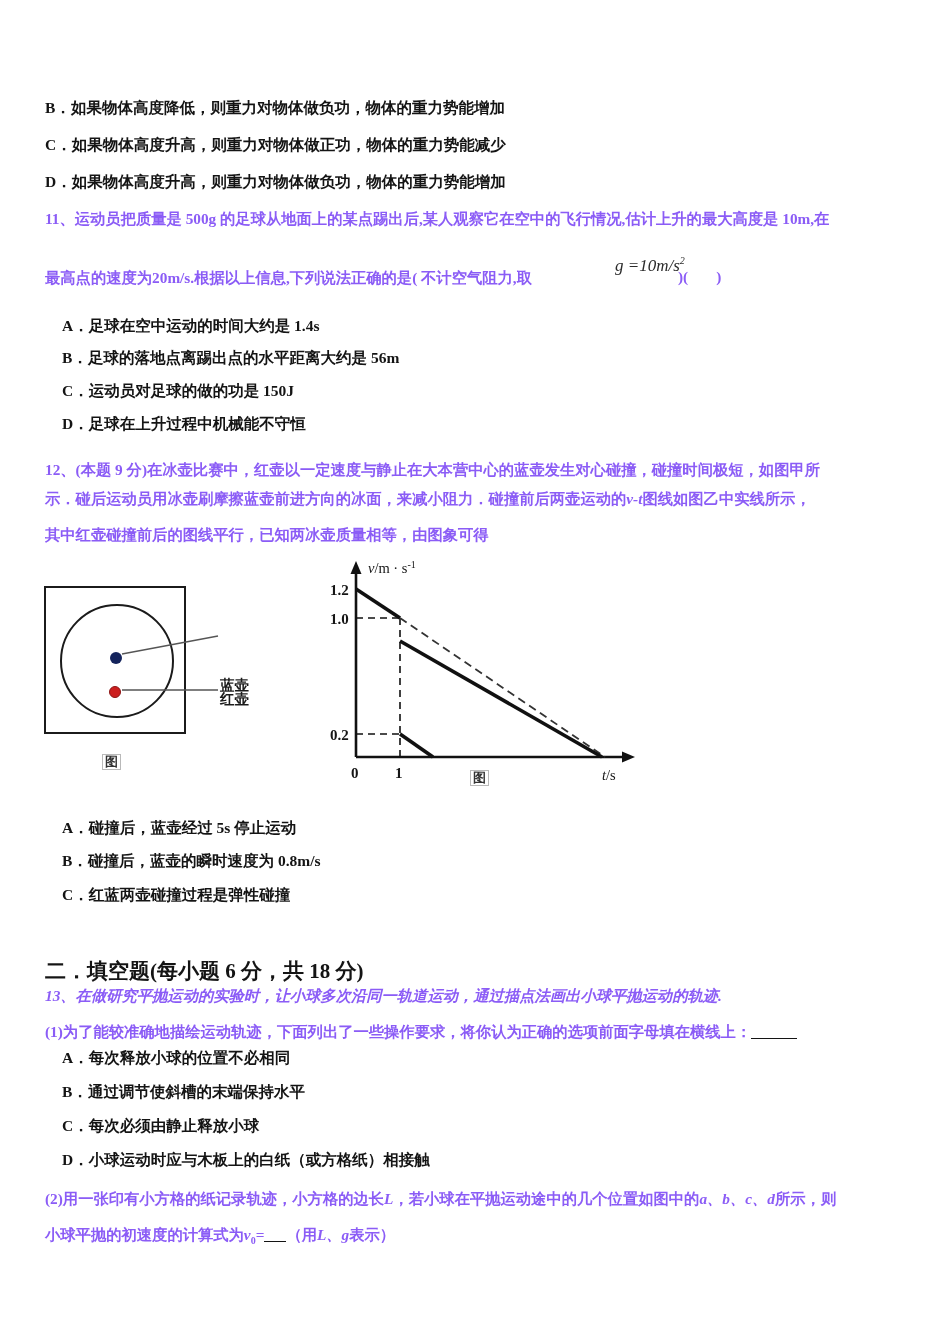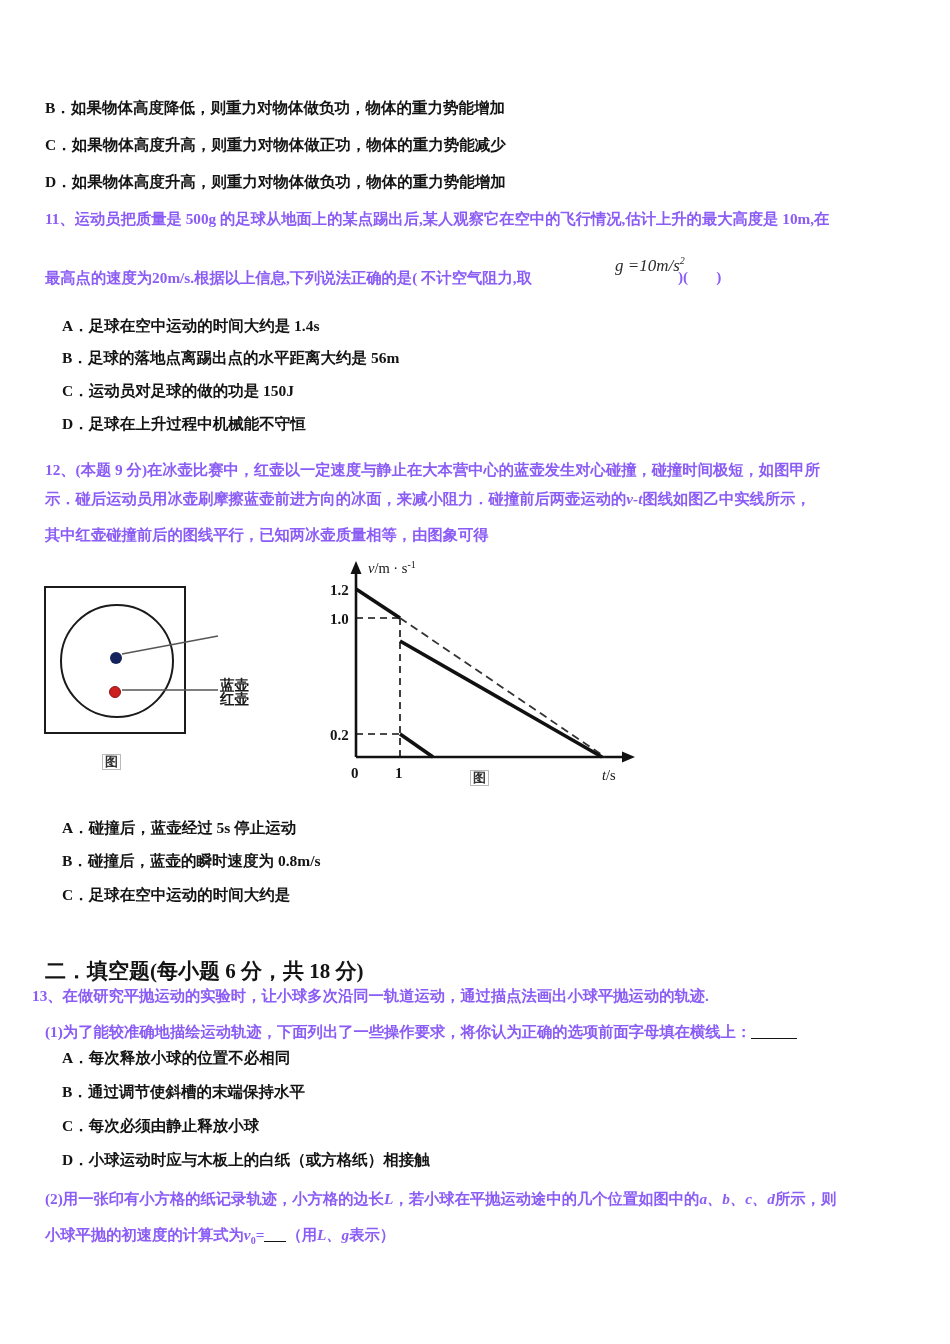--- a/index.html
+++ b/index.html
@@ -272,25 +272,25 @@
     <div class="cap">图</div>
   </div>
 
   <div class="opt" style="left:62px; top:818px;">
     <span class="tag">A．</span><span>碰撞后，蓝壶经过 5s 停止运动</span>
   </div>
   <div class="opt" style="left:62px; top:851px;">
     <span class="tag">B．</span><span>碰撞后，蓝壶的瞬时速度为 0.8m/s</span>
   </div>
   <div class="opt" style="left:62px; top:885px;">
-    <span class="tag">C．</span><span>足球在空中运动的时间大约是</span>
+    <span class="tag">C．</span><span>红蓝两壶碰撞过程是弹性碰撞</span>
   </div>
 
   <div class="sect" style="left:45px; top:957px;">二．填空题(每小题 6 分，共 18 分)</div>
-  <div class="stem" style="left:32px; top:986px;">13、在做研究平抛运动的实验时，让小球多次沿同一轨道运动，通过描点法画出小球平抛运动的轨迹.</div>
+  <div class="stem" style="left:45px; top:986px;font-style:italic;">13、在做研究平抛运动的实验时，让小球多次沿同一轨道运动，通过描点法画出小球平抛运动的轨迹.</div>
 
   <div class="stem" style="left:45px; top:1022px;">
     <span>(1)为了能较准确地描绘运动轨迹，下面列出了一些操作要求，将你认为正确的选项前面字母填在横线上：</span><span class="blank-ul"></span>
   </div>
 
   <div class="opt" style="left:62px; top:1048px;">
     <span class="tag">A．</span><span>每次释放小球的位置不必相同</span>
   </div>
   <div class="opt" style="left:62px; top:1082px;">
     <span class="tag">B．</span><span>通过调节使斜槽的末端保持水平</span>

